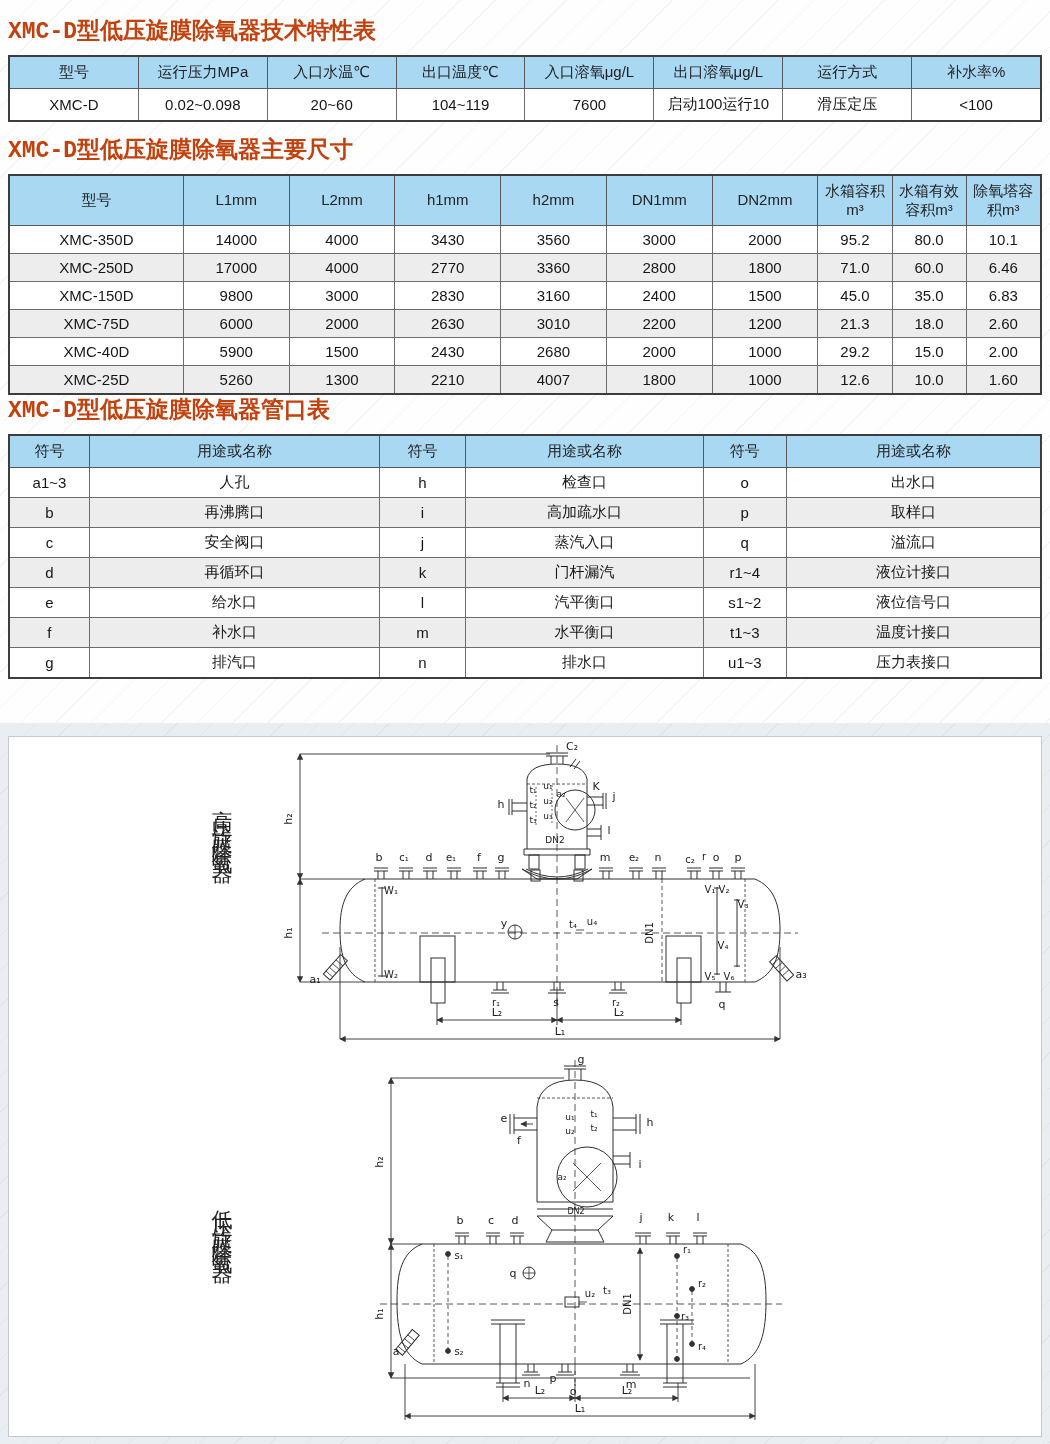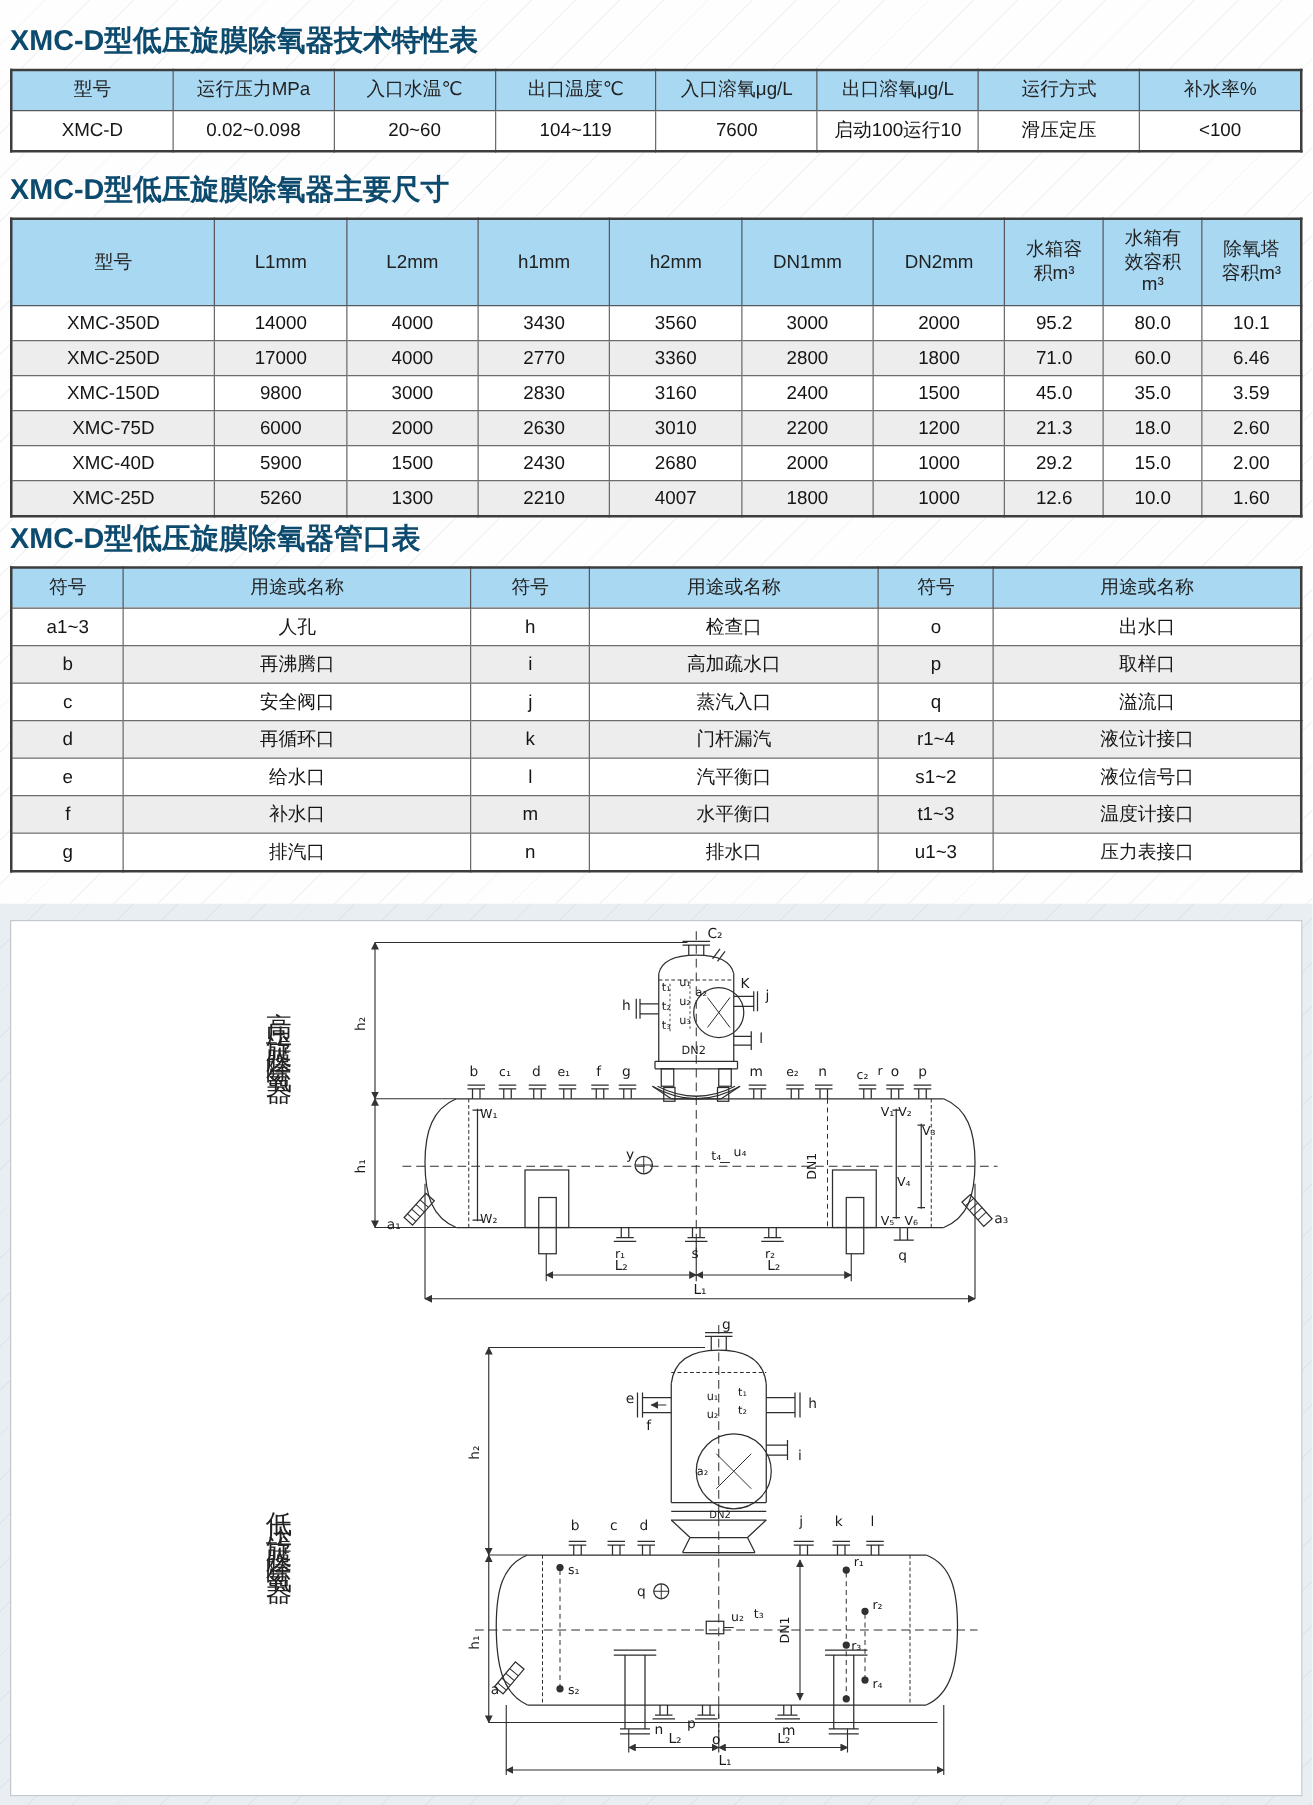--- a/index.html
+++ b/index.html
@@ -4,27 +4,27 @@
 <style>
   html,body{margin:0;padding:0;}
   body{
     width:1050px;height:1444px;overflow:hidden;position:relative;
     font-family:"Liberation Sans","DejaVu Sans",sans-serif;
     background-color:#fefefe;
     background-image:repeating-linear-gradient(135deg,rgba(140,152,164,0.10) 0px,rgba(140,152,164,0.10) 1px,transparent 1px,transparent 25px);
   }
   .tables{position:relative;z-index:1;padding:6px 8px 0;}
   h2.sec-title{
-    margin:12px 0 8px;font-size:23px;line-height:29px;font-weight:bold;color:#0c4a6e;
-    font-family:Liberation Sans, sans-serif;
+    margin:12px 0 8px;font-size:23px;line-height:29px;font-weight:bold;color:#c2410c;
+    font-family:Liberation Mono, monospace;
   }
   h2.t2{margin-top:15px}
   h2.t3{margin-top:2px}
   table{width:100%;border-collapse:collapse;table-layout:fixed;background:#fff;border:2px solid #3d3d3d;}
-  th{background:#a9d8f3;color:#222;font-weight:normal;font-size:15px;border:1px solid #57595c;padding:6px 10px;line-height:1.25;}
+  th{background:#a9d8f3;color:#222;font-weight:normal;font-size:15px;border:1px solid #57595c;padding:6px 0;line-height:1.25;}
   td{font-size:15px;color:#161616;text-align:center;border:1px solid #6a6c6e;padding:6px 2px;background:#fff;}
   tbody tr:nth-child(even) td{background:#ededee;}
   
   .tb1 th{width:12.5%}
   .tb2 th:nth-child(1){width:17%}
   .tb2 th:nth-child(n+2){width:10.3%}
   .tb2 th:nth-child(n+8){width:7.2%}
   .tb2 td{padding:5px 2px}
   .tb3 th:nth-child(1){width:7.7%}
   .tb3 th:nth-child(2){width:28.2%}
@@ -126,21 +126,21 @@
         <tr>
           <td>XMC-150D</td>
           <td>9800</td>
           <td>3000</td>
           <td>2830</td>
           <td>3160</td>
           <td>2400</td>
           <td>1500</td>
           <td>45.0</td>
           <td>35.0</td>
-          <td>3.59</td>
+          <td>6.83</td>
         </tr>
         <tr>
           <td>XMC-75D</td>
           <td>6000</td>
           <td>2000</td>
           <td>2630</td>
           <td>3010</td>
           <td>2200</td>
           <td>1200</td>
           <td>21.3</td>

